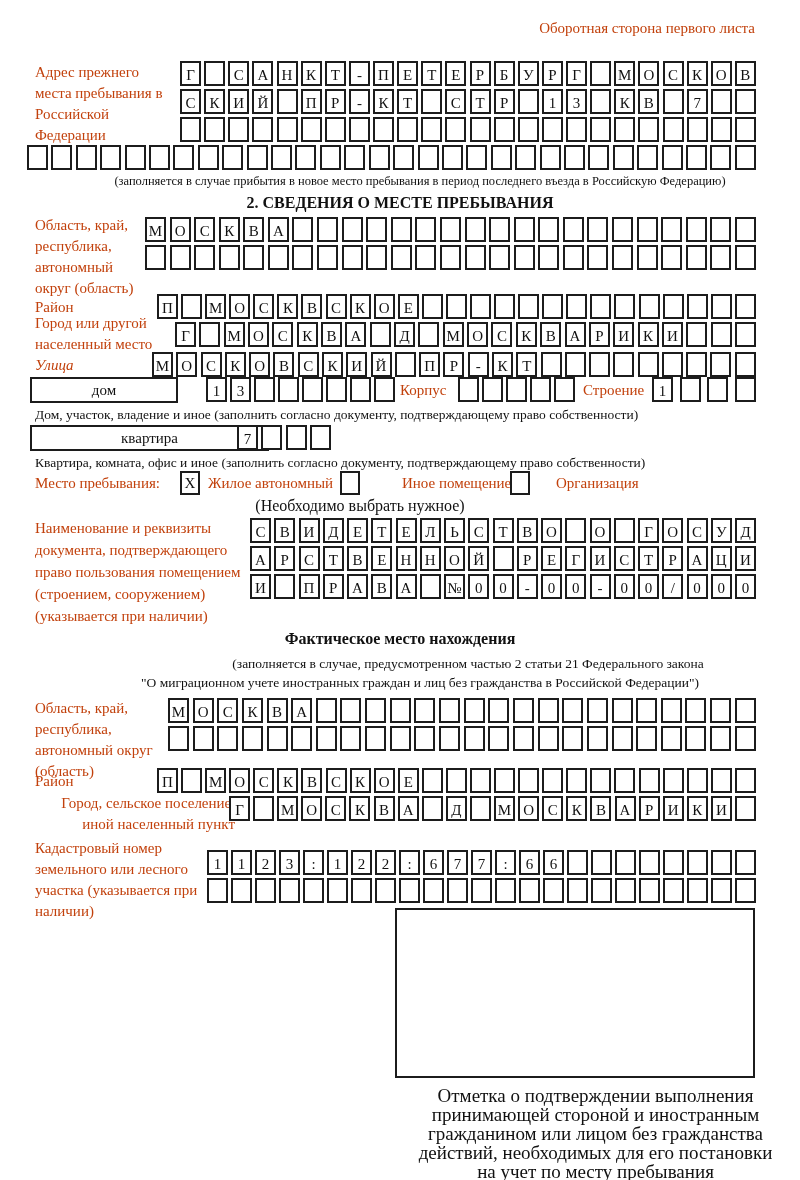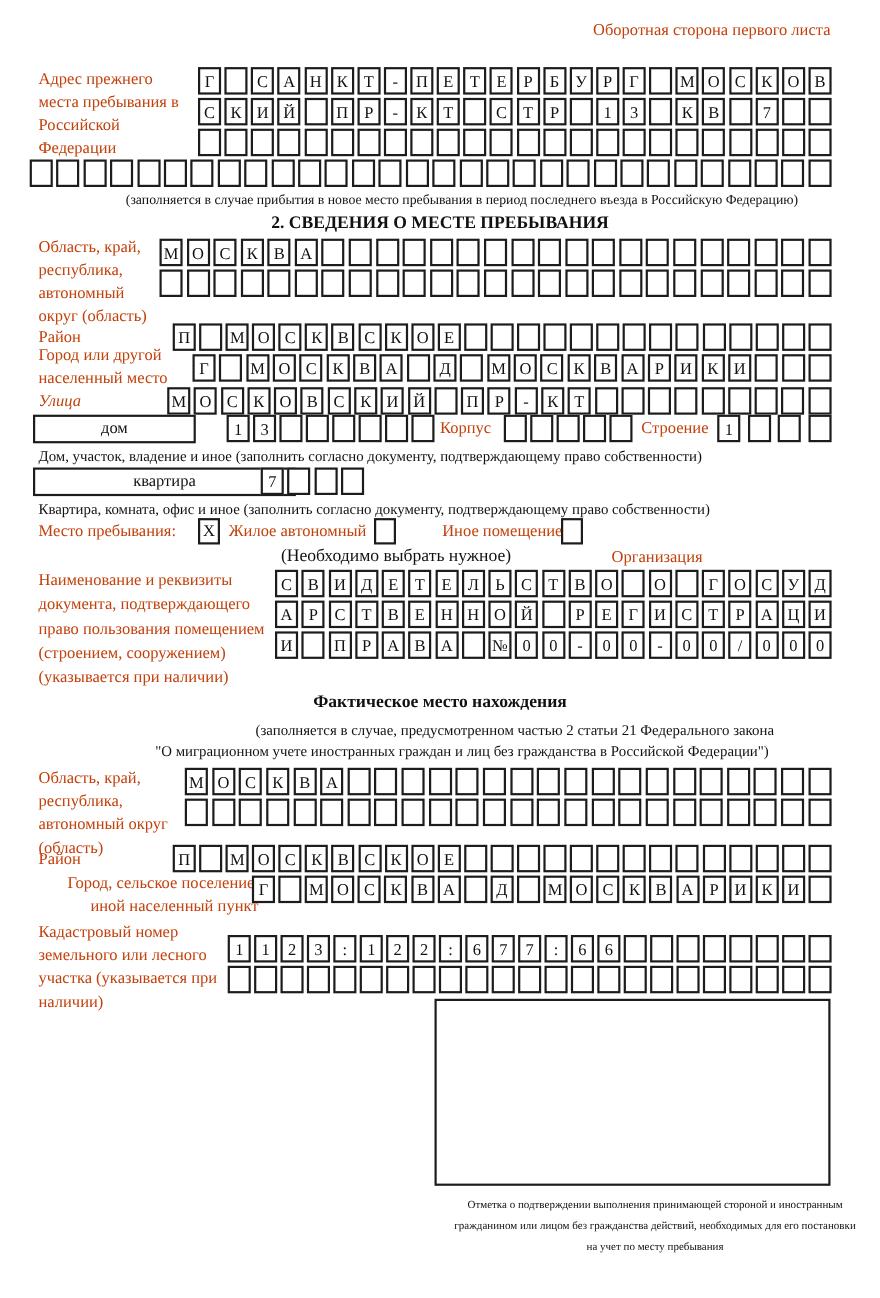--- a/index.html
+++ b/index.html
@@ -326,21 +326,21 @@
     <div class="cell"></div>
   </div>
 <div class="abs note" style="top:455px;left:35px;font-size:13.5px;">Квартира, комната, офис и иное (заполнить согласно документу, подтверждающему право собственности)</div>
 
 <div class="abs lbl" style="top:473px;left:35px;">Место пребывания:</div>
 <div class="chk" style="top:471px;left:180px;">X</div>
 <div class="abs lbl" style="top:473px;left:208px;">Жилое автономный</div>
 <div class="chk" style="top:471px;left:340px;"></div>
 <div class="abs lbl" style="top:473px;left:370px;margin-left:32px;">Иное помещение</div>
 <div class="chk" style="top:471px;left:510px;"></div>
-<div class="abs lbl" style="top:473px;left:556px;margin-top:24px;">Организация</div>
+<div class="abs lbl" style="top:473px;left:556px;">Организация</div>
 <div class="abs note center" style="top:497px;left:180px;width:320px;font-size:16px;">(Необходимо выбрать нужное)</div>
 
 <div class="abs lbl" style="top:517px;left:35px;width:215px;line-height:22px;">Наименование и реквизиты документа, подтверждающего право пользования помещением (строением, сооружением) (указывается при наличии)</div>
 <div class="boxrow" style="top:518px;left:250px;width:506px;">
     <div class="cell">С</div>
     <div class="cell">В</div>
     <div class="cell">И</div>
     <div class="cell">Д</div>
     <div class="cell">Е</div>
     <div class="cell">Т</div>
@@ -566,13 +566,13 @@
     <div class="cell"></div>
     <div class="cell"></div>
     <div class="cell"></div>
     <div class="cell"></div>
     <div class="cell"></div>
     <div class="cell"></div>
     <div class="cell"></div>
   </div>
 
 <div class="stampbox" style="top:908px;left:395px;width:360px;height:170px;"></div>
-<div class="abs note center" style="top:1086px;left:388px;width:375px;font-size:10px;line-height:19px;">Отметка о подтверждении выполнения принимающей стороной и иностранным гражданином или лицом без гражданства действий, необходимых для его постановки на учет по месту пребывания</div>
+<div class="abs note center" style="top:1086px;left:388px;width:375px;font-size:19px;line-height:19px;">Отметка о подтверждении выполнения принимающей стороной и иностранным гражданином или лицом без гражданства действий, необходимых для его постановки на учет по месту пребывания</div>
 
 </body></html>

